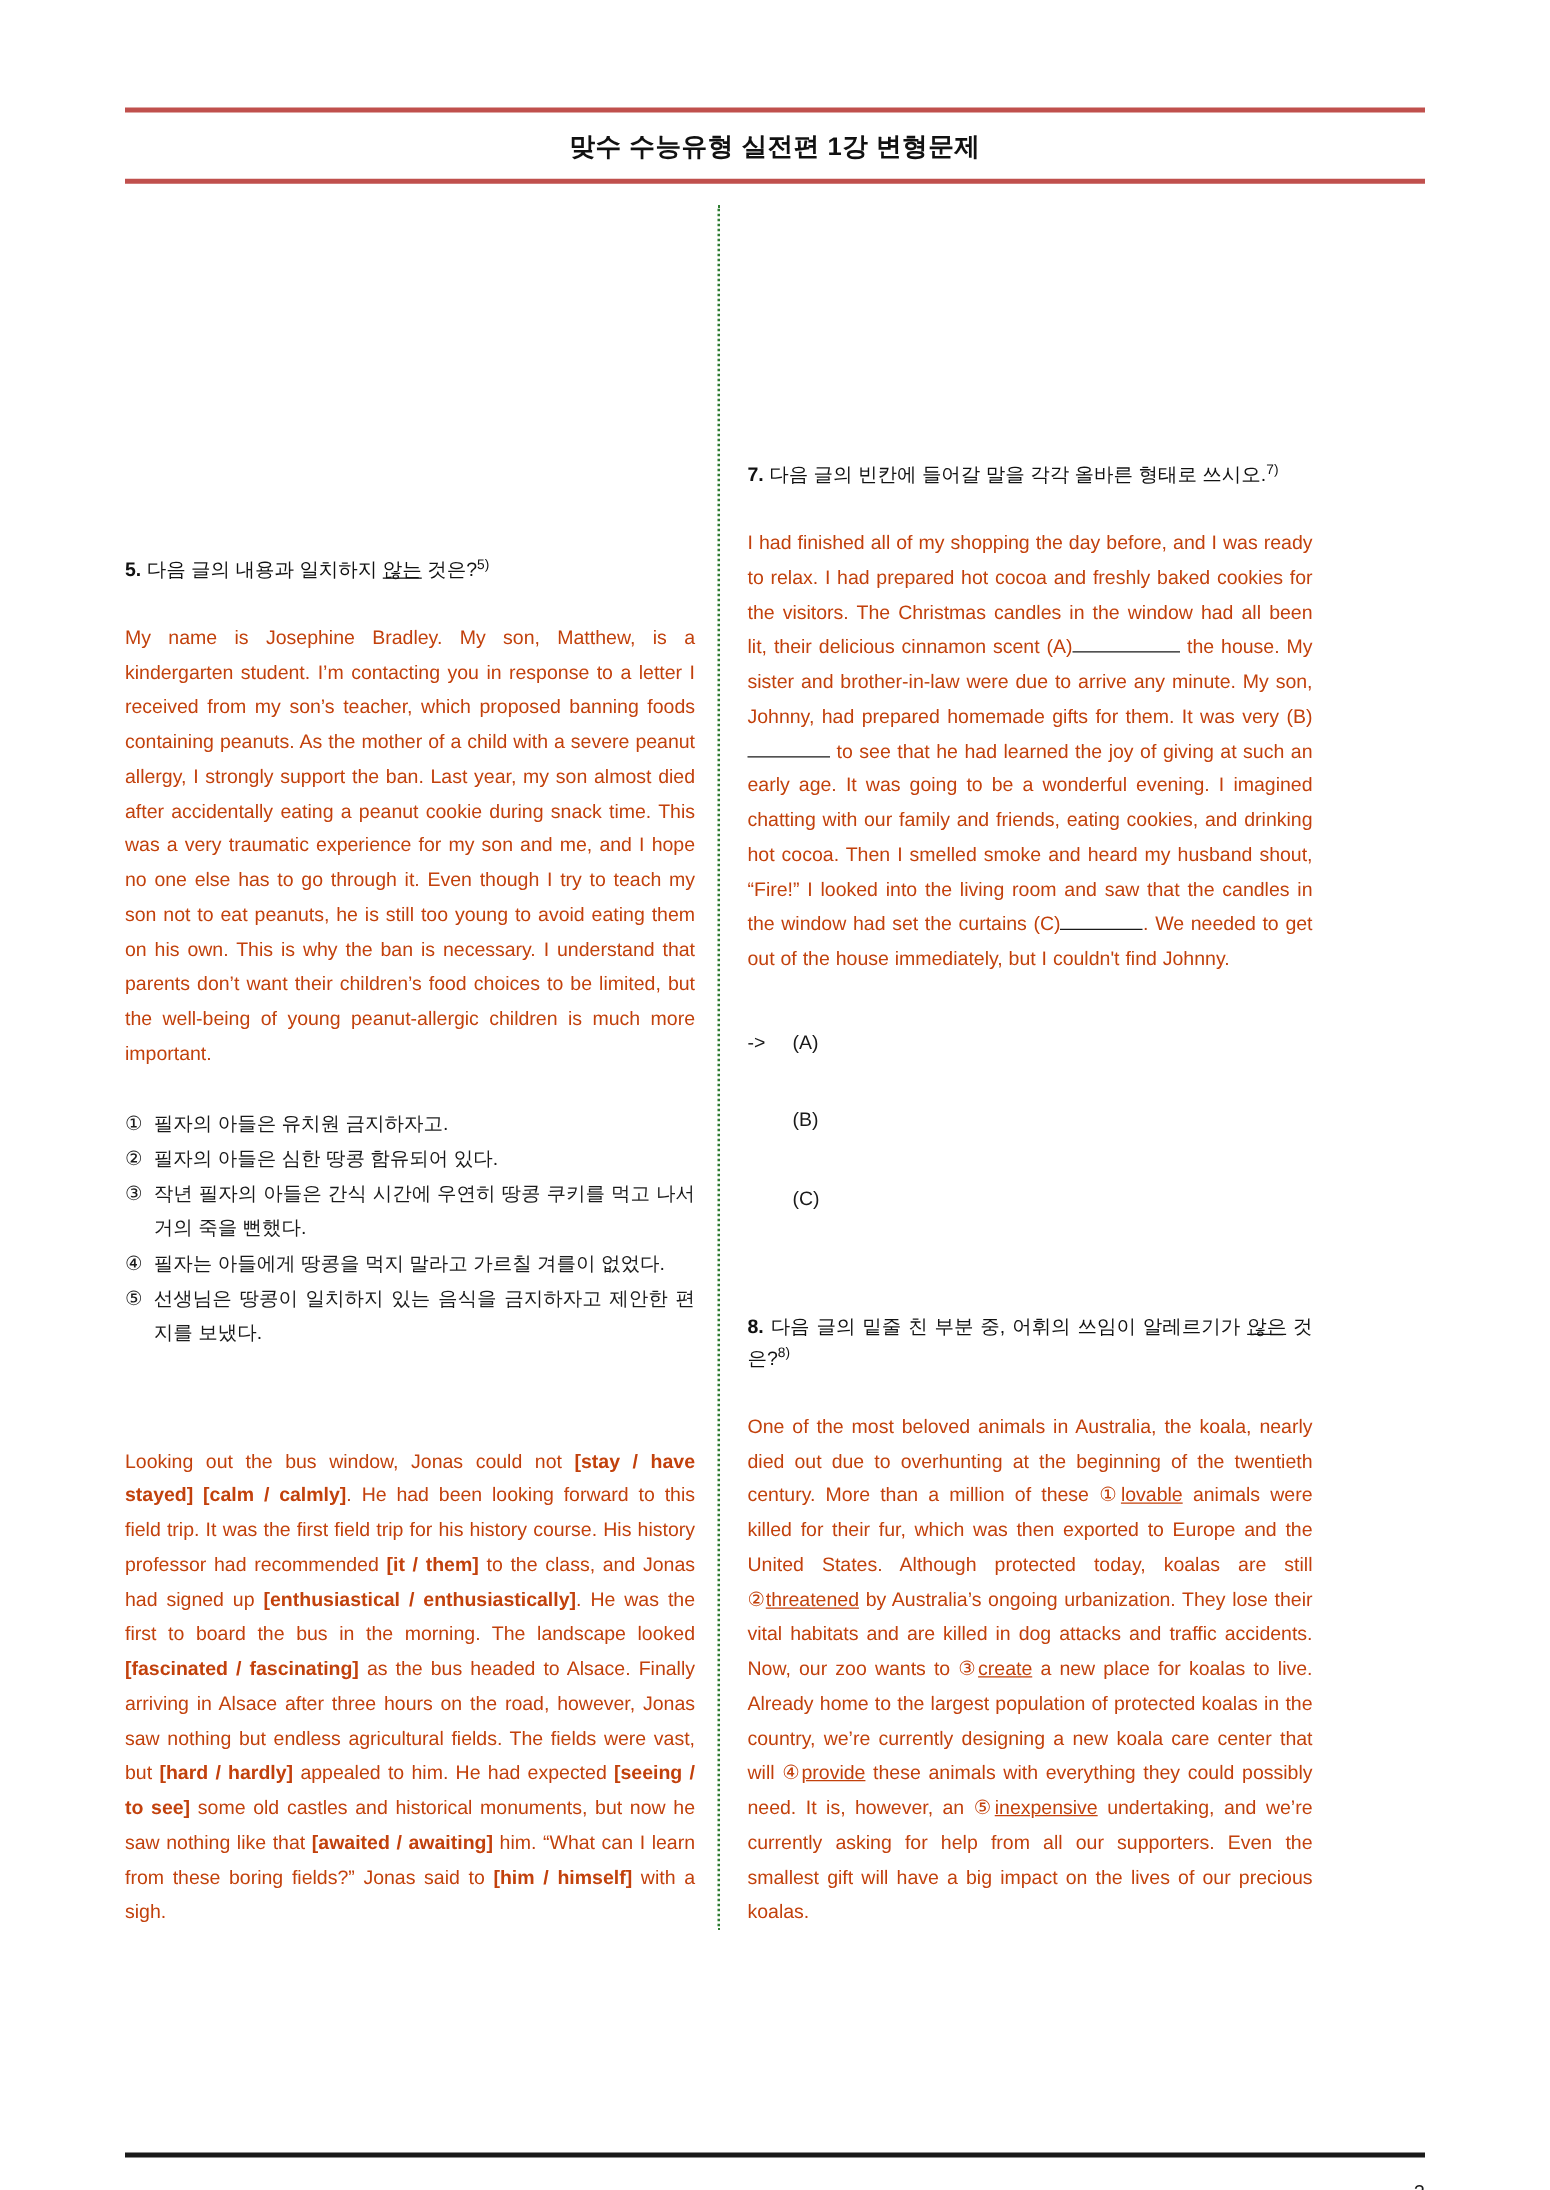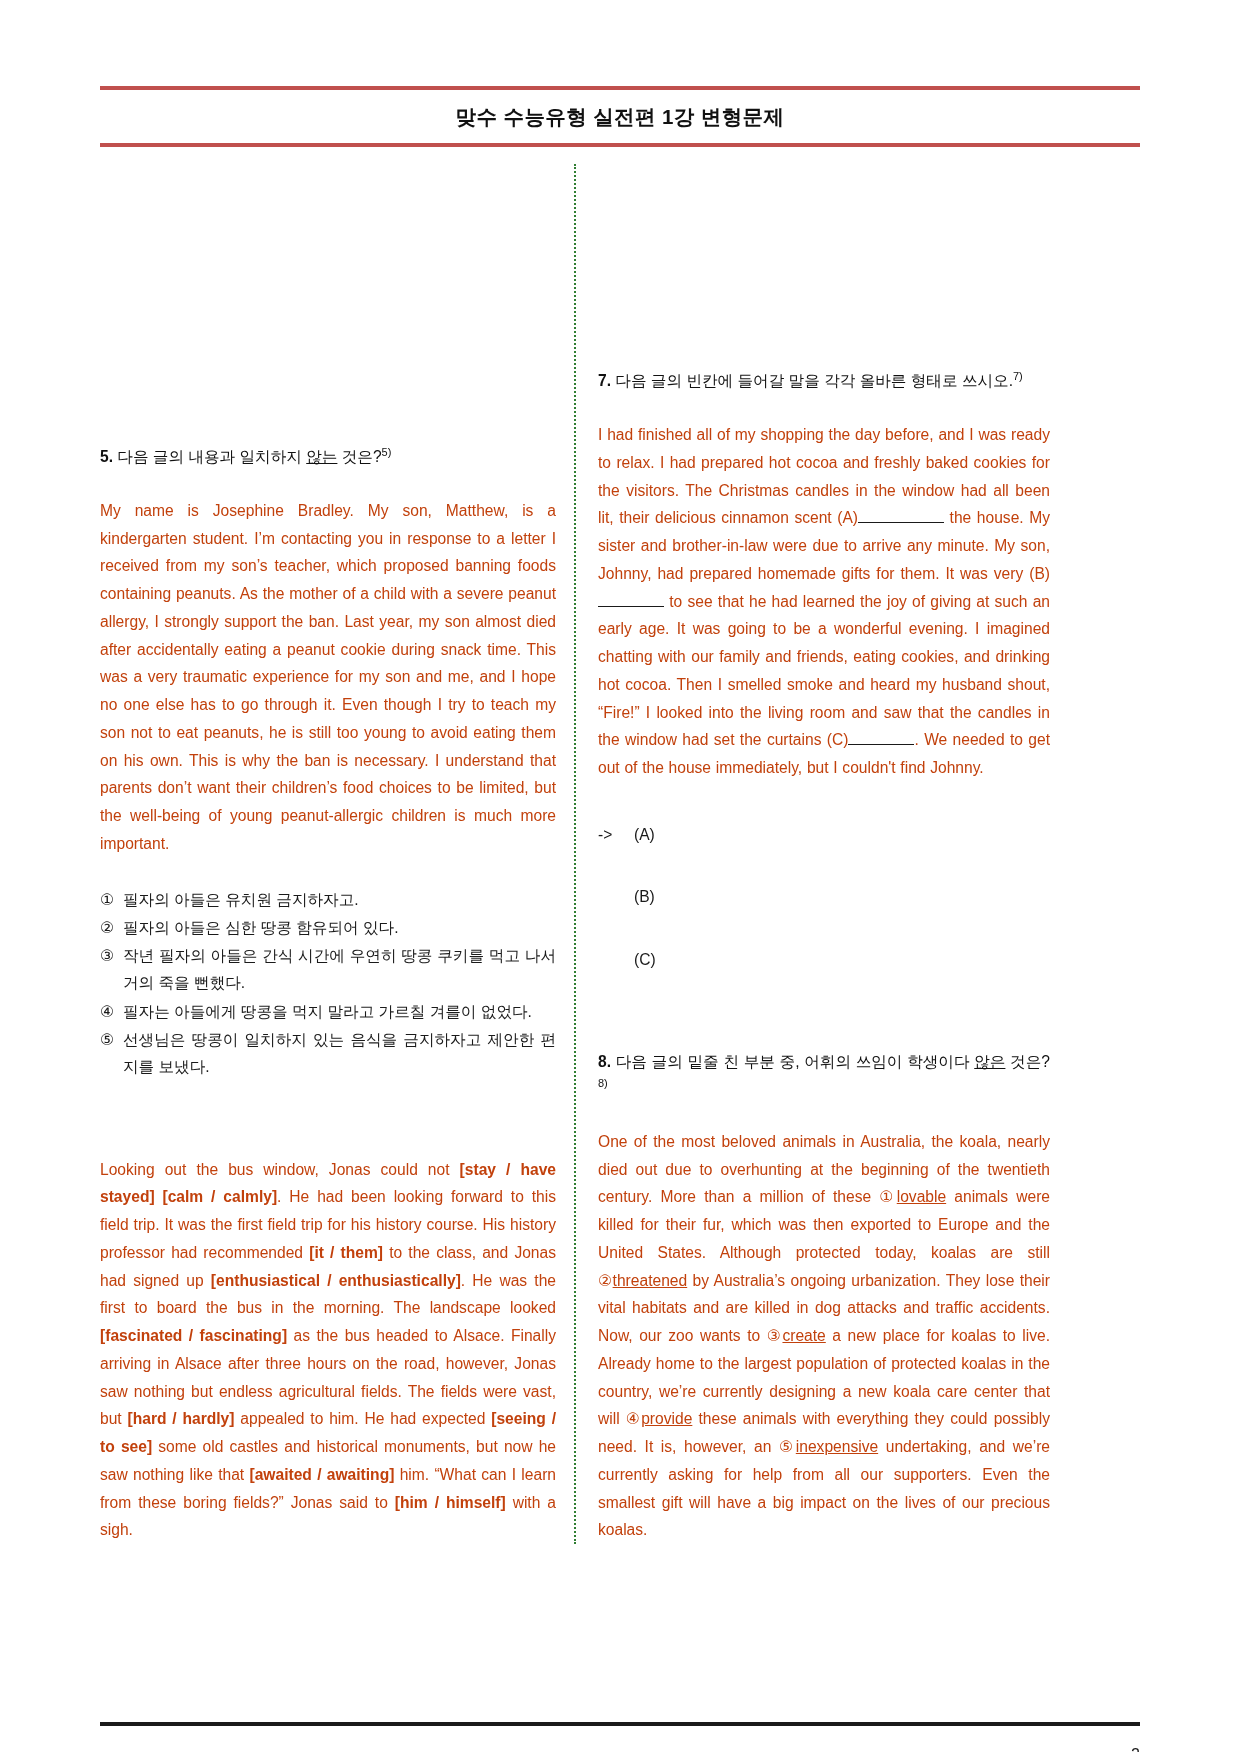--- a/index.html
+++ b/index.html
@@ -236,21 +236,21 @@
           <div class="answer-row">
             <span class="answer-arrow"></span>
             <span class="answer-label">(C)</span>
           </div>
         </div>
       </div>
 
       <div class="q-spacer-md"></div>
 
       <div>
-        <div class="q-head"><span class="qnum">8.</span><span> 다음 글의 밑줄 친 부분 중, 어휘의 쓰임이 학생이다 </span><u>않은</u><span> 것은?</span><span class="sup">8)</span></div>
+        <div class="q-head"><span class="qnum">8.</span><span> 다음 글의 밑줄 친 부분 중, 어휘의 쓰임이 알레르기가 </span><u>않은</u><span> 것은?</span><span class="sup">8)</span></div>
 
         <div class="passage">One of the most beloved animals in Australia, the koala, nearly died out due to overhunting at the beginning of the twentieth century. More than a million of these ①<u>lovable</u> animals were killed for their fur, which was then exported to Europe and the United States. Although protected today, koalas are still ②<u>threatened</u> by Australia’s ongoing urbanization. They lose their vital habitats and are killed in dog attacks and traffic accidents. Now, our zoo wants to ③<u>create</u> a new place for koalas to live. Already home to the largest population of protected koalas in the country, we’re currently designing a new koala care center that will ④<u>provide</u> these animals with everything they could possibly need. It is, however, an ⑤<u>inexpensive</u> undertaking, and we’re currently asking for help from all our supporters. Even the smallest gift will have a big impact on the lives of our precious koalas.</div>
       </div>
 
     </div>
   </div>
 
   <div class="ftr-rule"></div>
   <div class="ftr-page">2</div>
 

